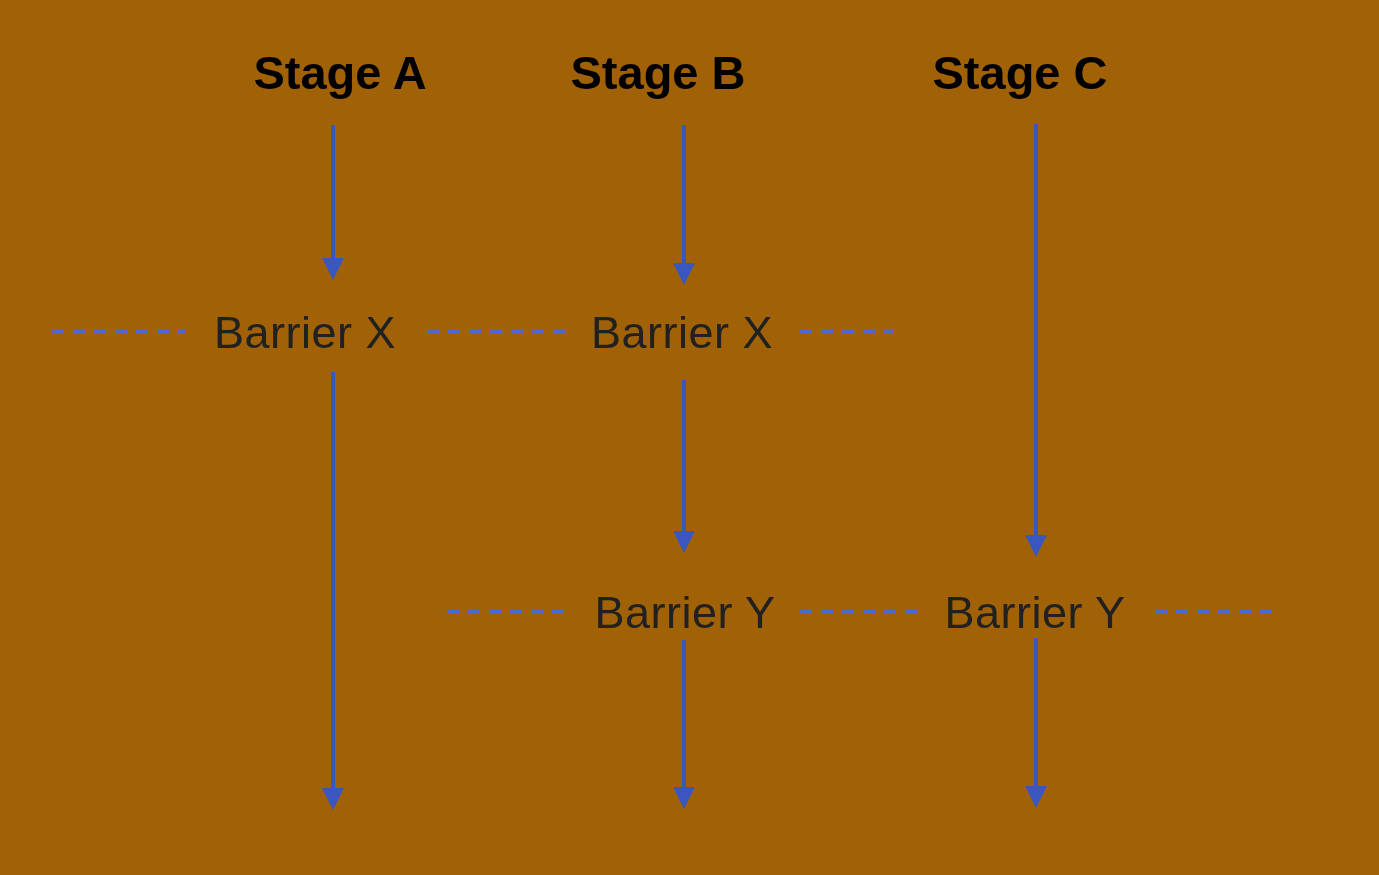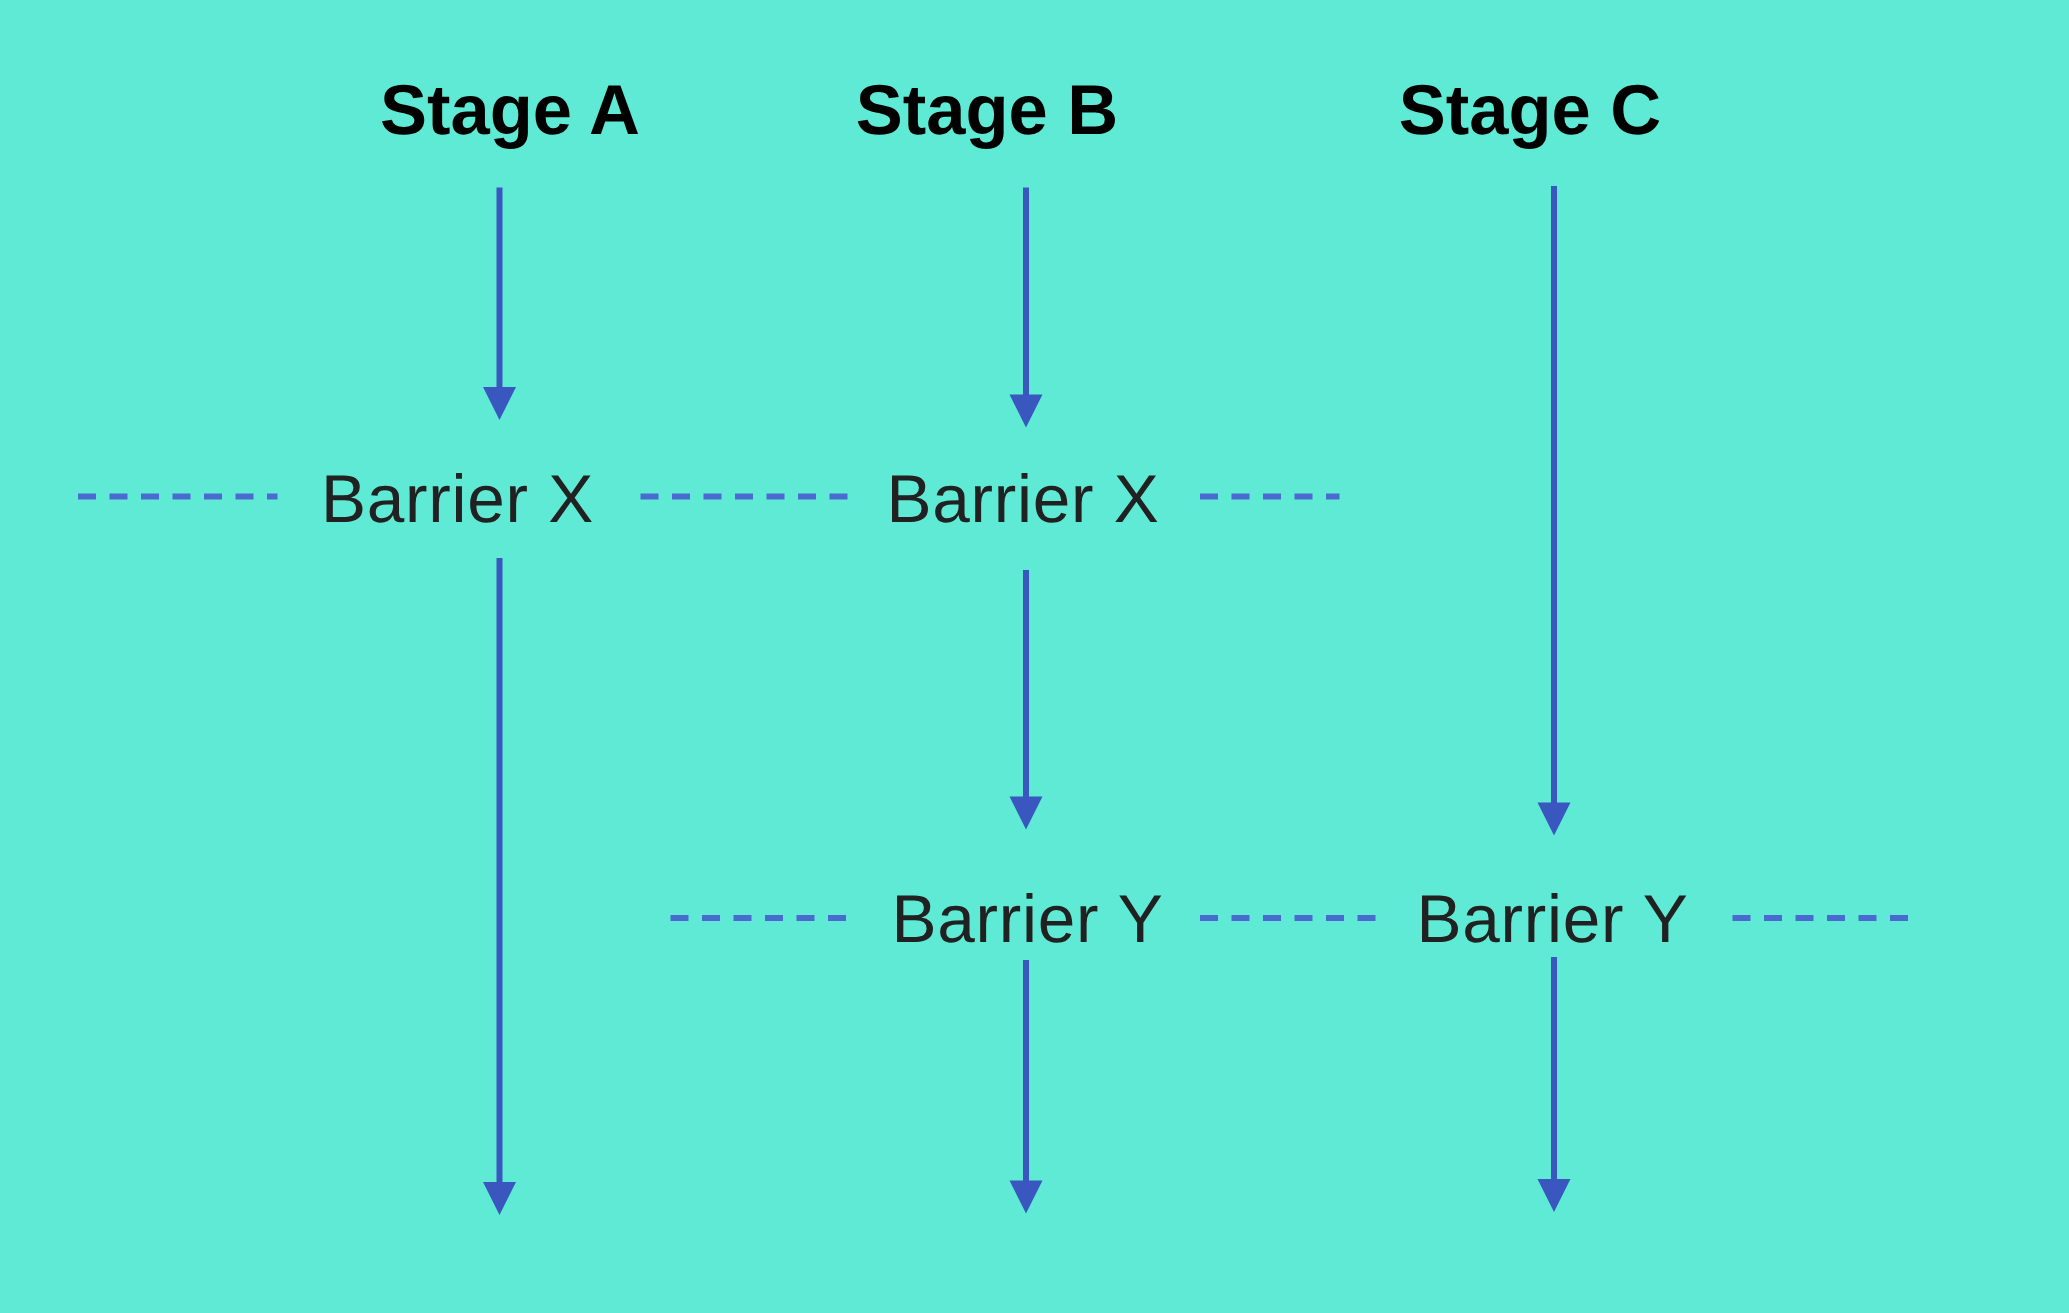--- a/index.html
+++ b/index.html
@@ -4,21 +4,21 @@
 <style>
   html, body {
     margin: 0;
     padding: 0;
     background: #ffffff;
   }
   .canvas {
     position: relative;
     width: 1379px;
     height: 875px;
-    background: #5eead4;
+    background: #a16207;
     overflow: hidden;
     font-family: "Liberation Sans", sans-serif;
   }
   svg { display: block; }
   .stage-label {
     font-family: "Liberation Sans", sans-serif;
     font-weight: 700;
     font-size: 47px;
     fill: #000000;
   }

